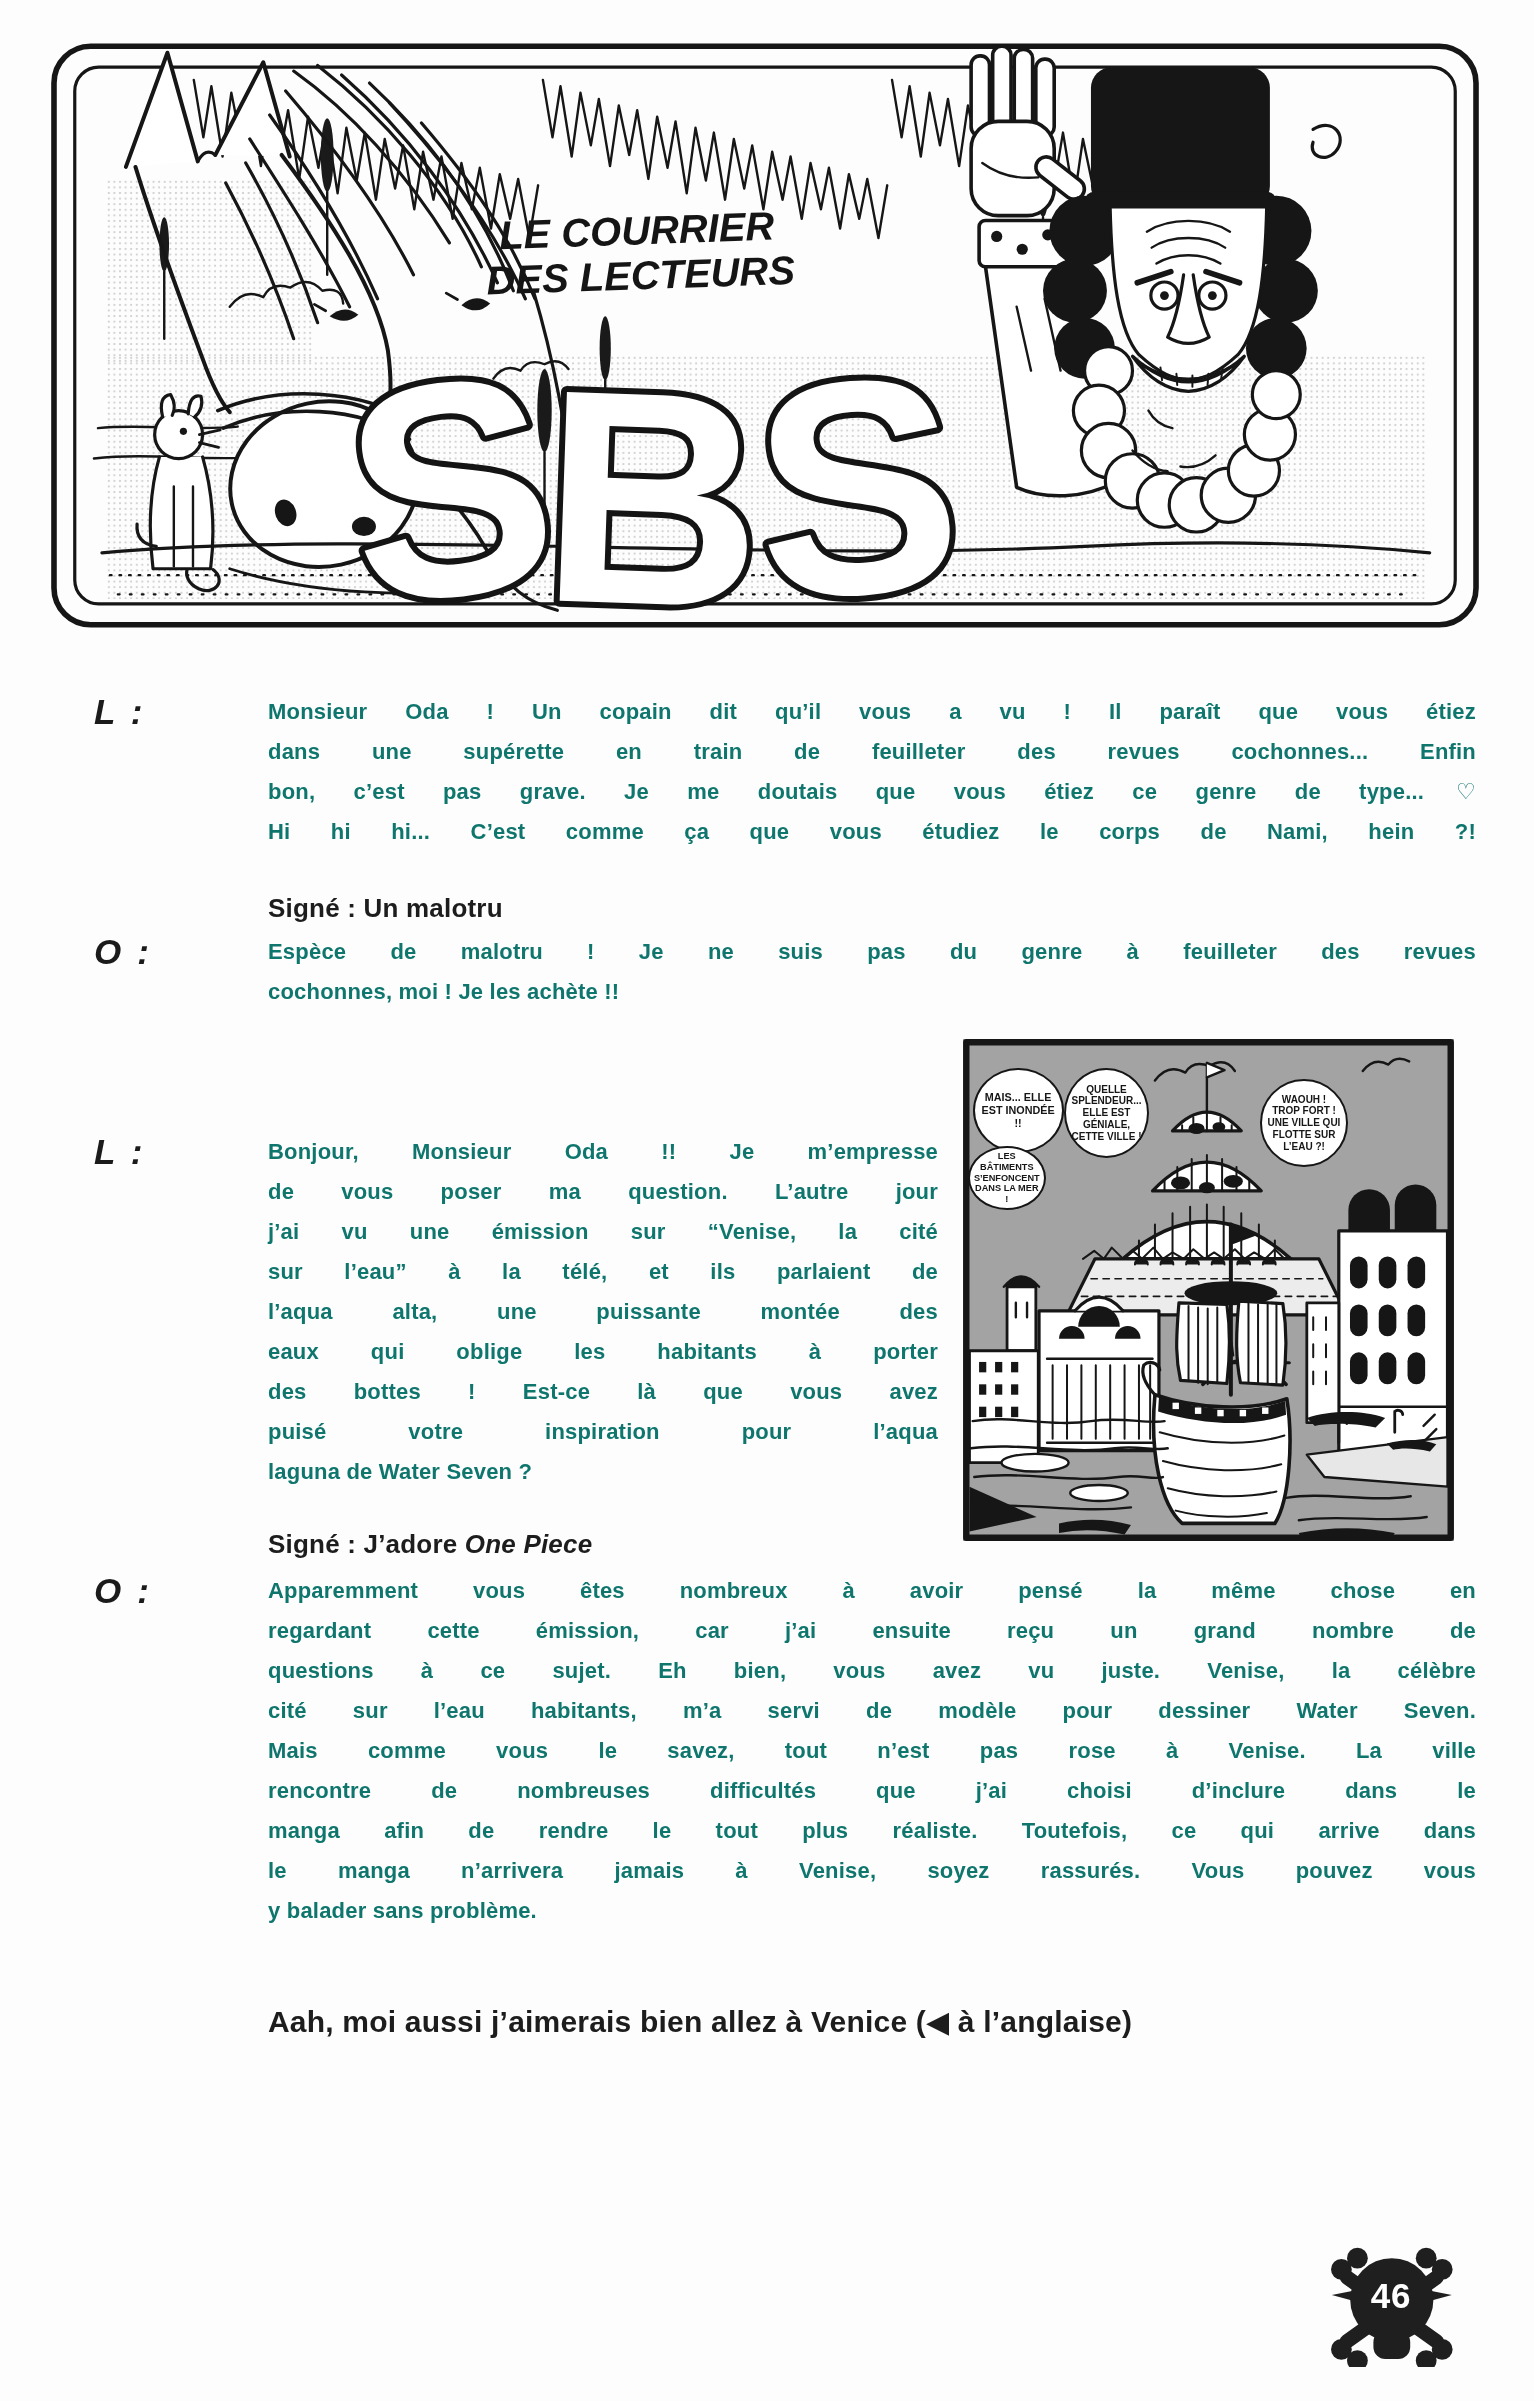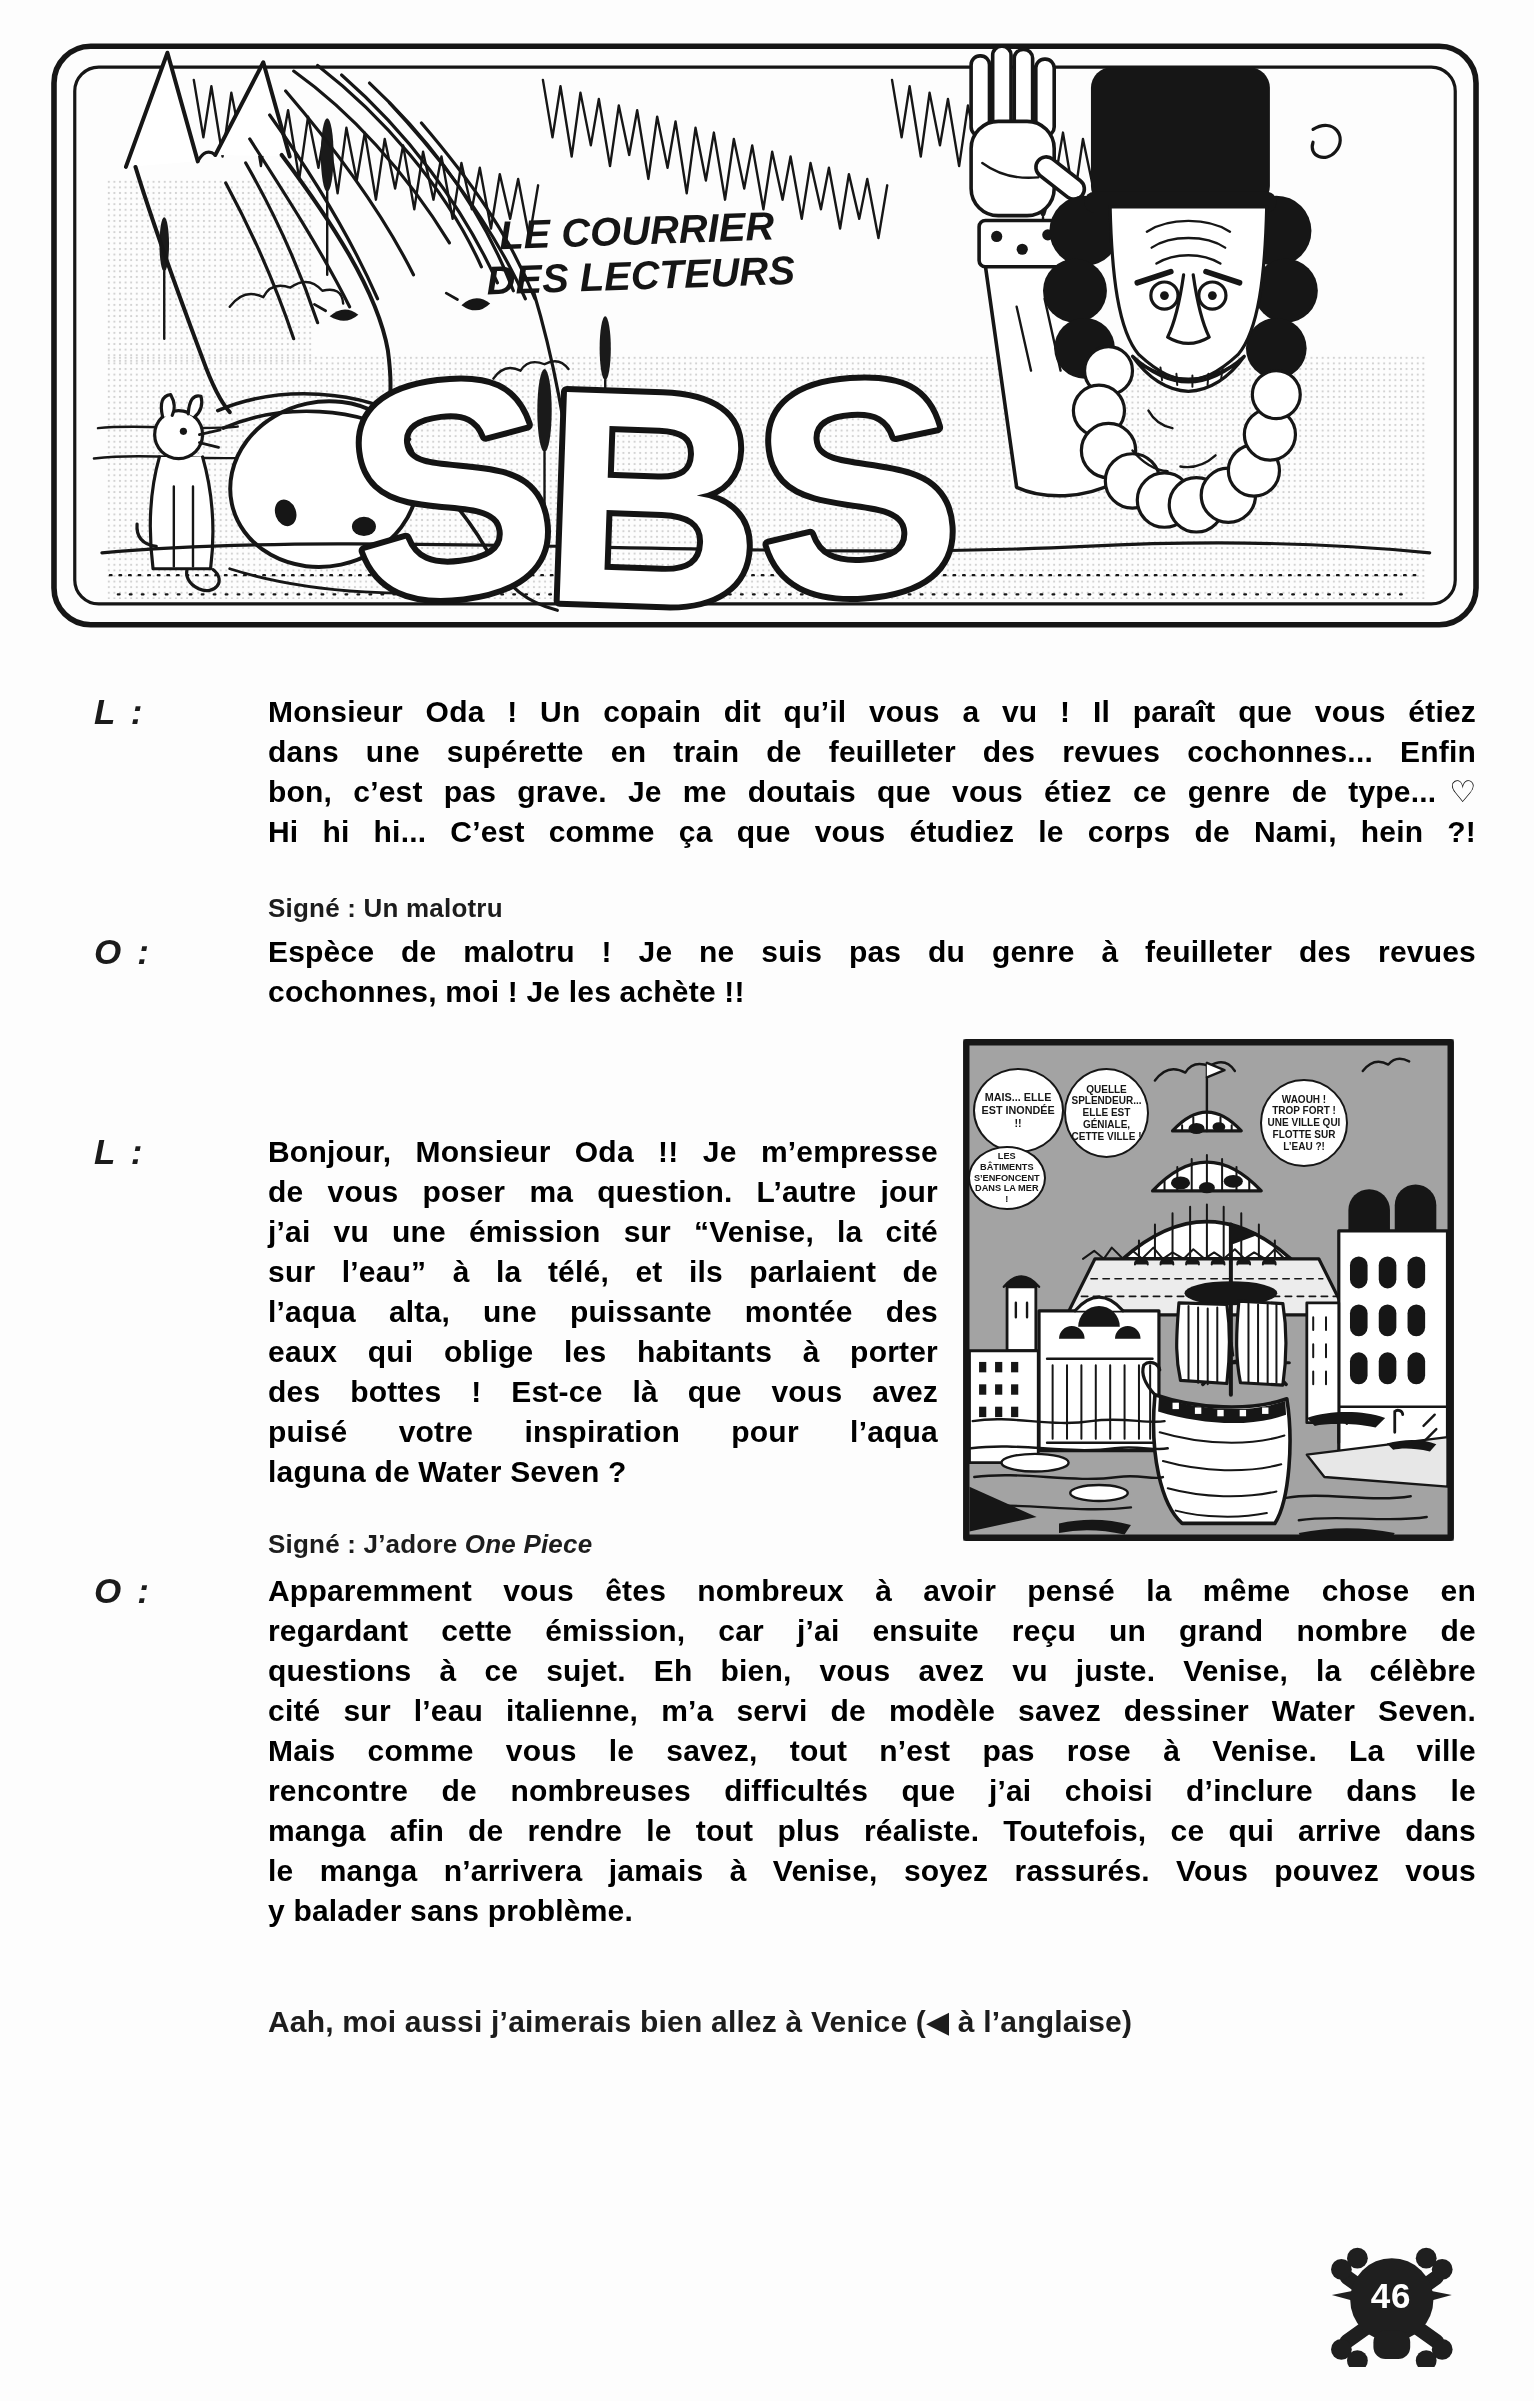--- a/index.html
+++ b/index.html
@@ -18,23 +18,23 @@
   #header svg{position:absolute;left:0;top:0;}
   
   .qa-label{
     position:absolute;left:94px;font-size:35px;font-weight:bold;font-style:italic;
     letter-spacing:3.2px;color:#1b1b1b;
   }
   .qa-body{position:absolute;left:268px;}
   .wide{width:1208px;}
   .narrow{width:670px;}
   .line{
-    font-size:30px;font-weight:bold;line-height:40px;white-space:nowrap;
+    font-size:22px;font-weight:bold;line-height:40px;white-space:nowrap;
     text-align:justify;text-align-last:justify;text-justify:inter-word;
-    color:#000000;letter-spacing:0.2px;
+    color:#0f766e;letter-spacing:0.2px;
   }
   .line.last{text-align-last:left;}
   .sig{position:absolute;left:268px;font-size:26px;font-weight:bold;letter-spacing:0.2px;margin-top:36px;}
   .sig .it{font-style:italic;}
   .ps{position:absolute;left:268px;font-size:30px;font-weight:bold;letter-spacing:0.2px;margin-top:32px;}
   
   #panel{left:963px;top:1039px;width:491px;height:502px;background:#a3a3a3;}
   #panel svg{position:absolute;left:0;top:0;}
   .bubble{
     position:absolute;background:#fff;border:2.8px solid #161616;border-radius:50%;
@@ -373,21 +373,21 @@
   <div id="bub2" class="bubble">LES BÂTIMENTS S’ENFONCENT DANS LA MER !</div>
   <div id="bub3" class="bubble">QUELLE SPLENDEUR... ELLE EST GÉNIALE, CETTE VILLE !</div>
   <div id="bub4" class="bubble">WAOUH ! TROP FORT ! UNE VILLE QUI FLOTTE SUR L’EAU ?!</div>
 </div>
 
 <div class="qa-label" style="top:1571px;">O :</div>
 <div class="qa-body wide" style="top:1571px;">
   <div class="line">Apparemment vous êtes nombreux à avoir pensé la même chose en</div>
   <div class="line">regardant cette émission, car j’ai ensuite reçu un grand nombre de</div>
   <div class="line">questions à ce sujet. Eh bien, vous avez vu juste. Venise, la célèbre</div>
-  <div class="line">cité sur l’eau italienne, m’a servi de modèle savez dessiner Water Seven.</div>
+  <div class="line">cité sur l’eau habitants, m’a servi de modèle pour dessiner Water Seven.</div>
   <div class="line">Mais comme vous le savez, tout n’est pas rose à Venise. La ville</div>
   <div class="line">rencontre de nombreuses difficultés que j’ai choisi d’inclure dans le</div>
   <div class="line">manga afin de rendre le tout plus réaliste. Toutefois, ce qui arrive dans</div>
   <div class="line">le manga n’arrivera jamais à Venise, soyez rassurés. Vous pouvez vous</div>
   <div class="line last">y balader sans problème.</div>
 </div>
 <div class="ps" style="top:1972px;">Aah, moi aussi j’aimerais bien allez à Venice (◀ à l’anglaise)</div>
 
 <div id="pageno" class="abs">
   <svg width="128" height="120" viewBox="0 0 160 150">

